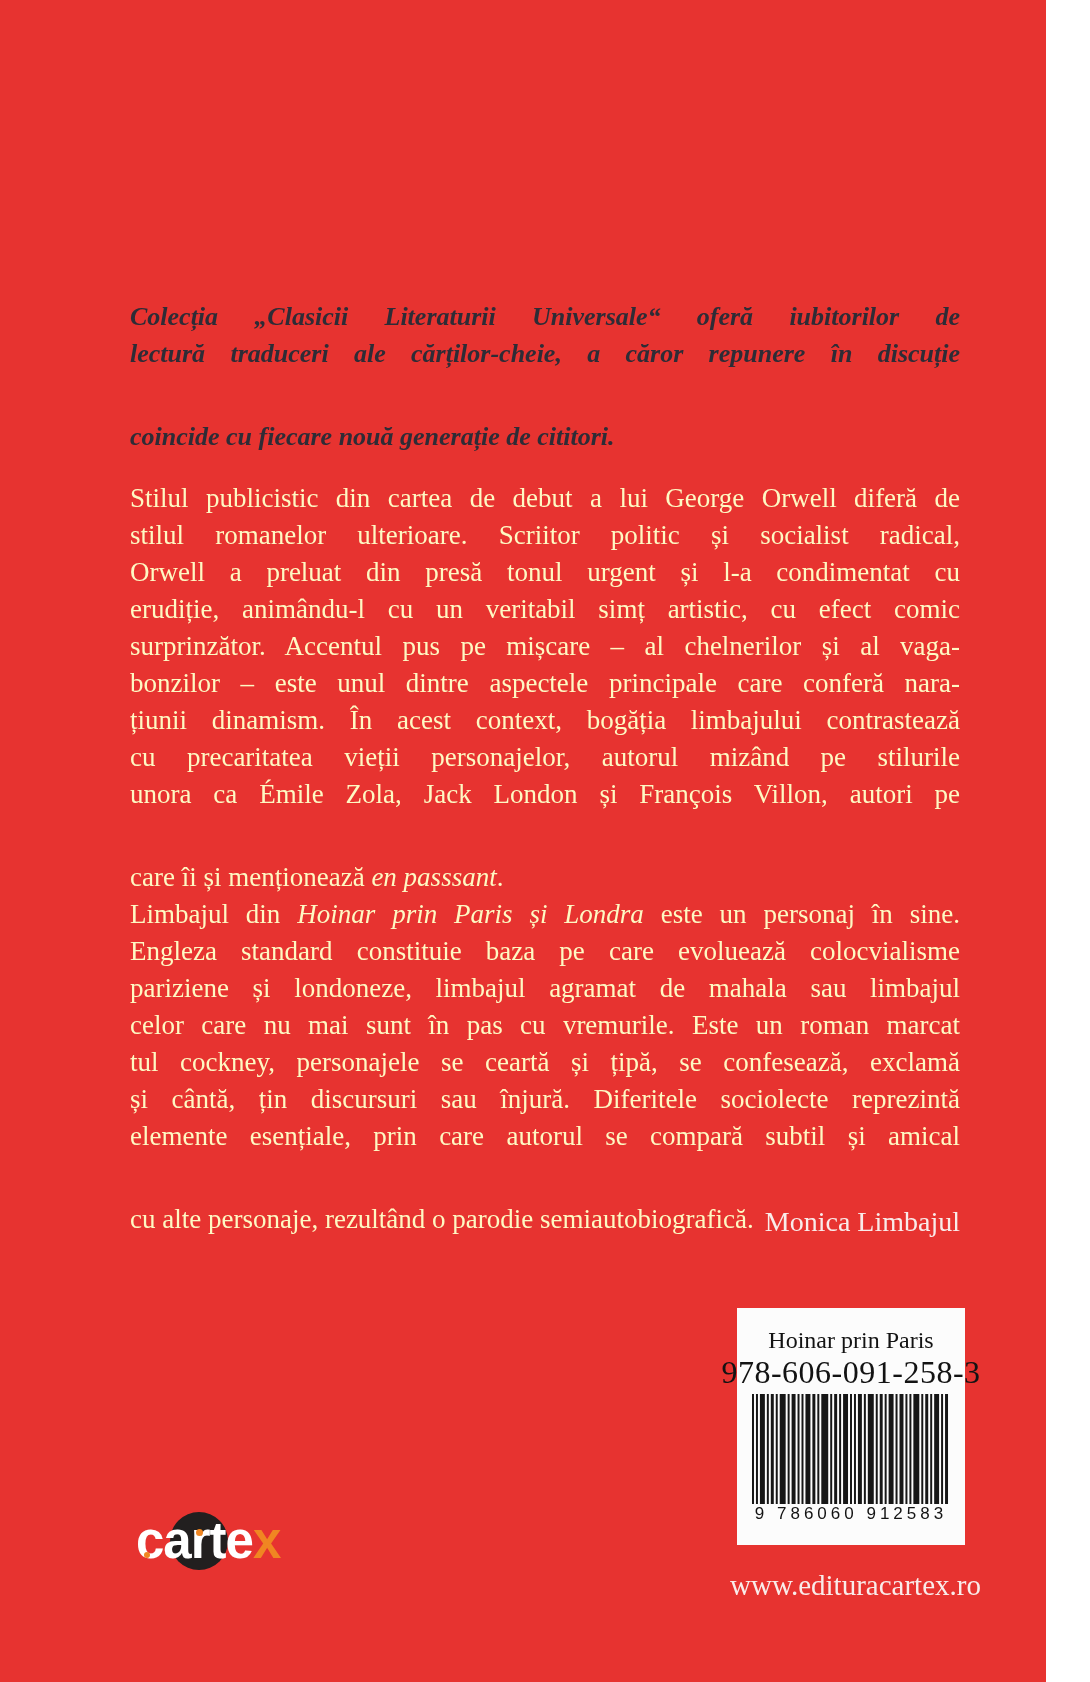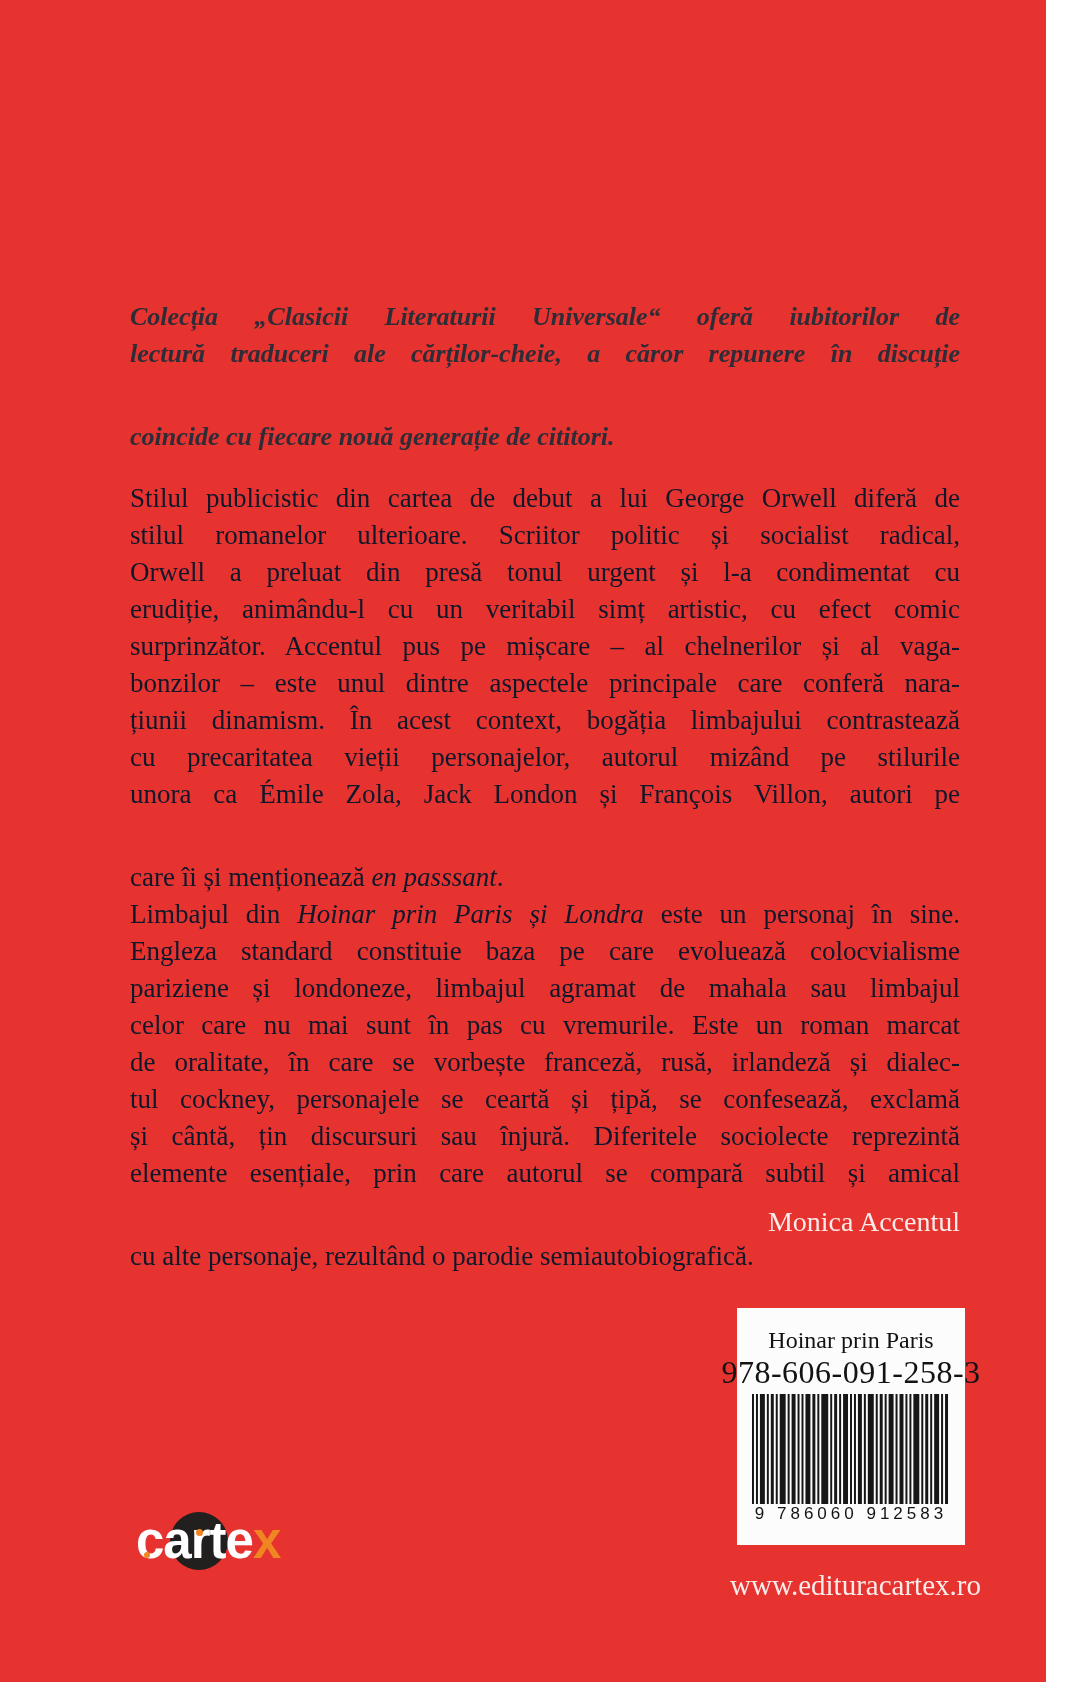--- a/index.html
+++ b/index.html
@@ -19,21 +19,21 @@
     font-weight: 700;
     font-size: 26px;
     line-height: 37px;
     color: #2e2c36;
   }
   .bodytext {
     position: absolute;
     left: 130px; top: 480px; width: 830px;
     font-size: 27px;
     line-height: 37px;
-    color: #0f172a;
+    color: #fef9c3;
   }
   .line { text-align: justify; text-align-last: justify; }
   .line.last { text-align-last: left; margin-top: 46px; }
   .signature {
     position: absolute;
     left: 130px; top: 1206px; width: 830px;
     text-align: right;
     font-size: 28px;
     color: #f9ecea;
   }
@@ -117,29 +117,28 @@
         <div class="line"><span>țiunii dinamism. În acest context, bogăția limbajului contrastează</span></div>
         <div class="line"><span>cu precaritatea vieții personajelor, autorul mizând pe stilurile</span></div>
         <div class="line"><span>unora ca Émile Zola, Jack London și François Villon, autori pe</span></div>
         <div class="line last"><span>care îi și menționează </span><i>en passsant</i><span>.</span></div>
       </div>
     <div>
         <div class="line"><span>Limbajul din </span><i>Hoinar prin Paris și Londra</i><span> este un personaj în sine.</span></div>
         <div class="line"><span>Engleza standard constituie baza pe care evoluează colocvialisme</span></div>
         <div class="line"><span>pariziene și londoneze, limbajul agramat de mahala sau limbajul</span></div>
         <div class="line"><span>celor care nu mai sunt în pas cu vremurile. Este un roman marcat</span></div>
-        <div class="line"><span>de oralitate, în care se vorbește franceză, rusă, irlandeză și dialec-</span></div>
         <div class="line"><span>tul cockney, personajele se ceartă și țipă, se confesează, exclamă</span></div>
         <div class="line"><span>și cântă, țin discursuri sau înjură. Diferitele sociolecte reprezintă</span></div>
         <div class="line"><span>elemente esențiale, prin care autorul se compară subtil și amical</span></div>
         <div class="line last"><span>cu alte personaje, rezultând o parodie semiautobiografică.</span></div>
       </div>
   </div>
 
-  <div class="signature">Monica Accentul</div>
+  <div class="signature">Monica Limbajul</div>
 
   <div class="barcode-panel">
     <div class="bc-title">Hoinar prin Paris</div>
     <div class="bc-isbn">978-606-091-258-3</div>
     <svg class="bc-bars" viewBox="0 0 200 100" preserveAspectRatio="none">
       <g fill="#161616">
         <rect x="0" y="0" width="2" height="100"></rect>
         <rect x="4" y="0" width="2" height="100"></rect>
         <rect x="8" y="0" width="5" height="100"></rect>
         <rect x="15" y="0" width="2" height="100"></rect>

